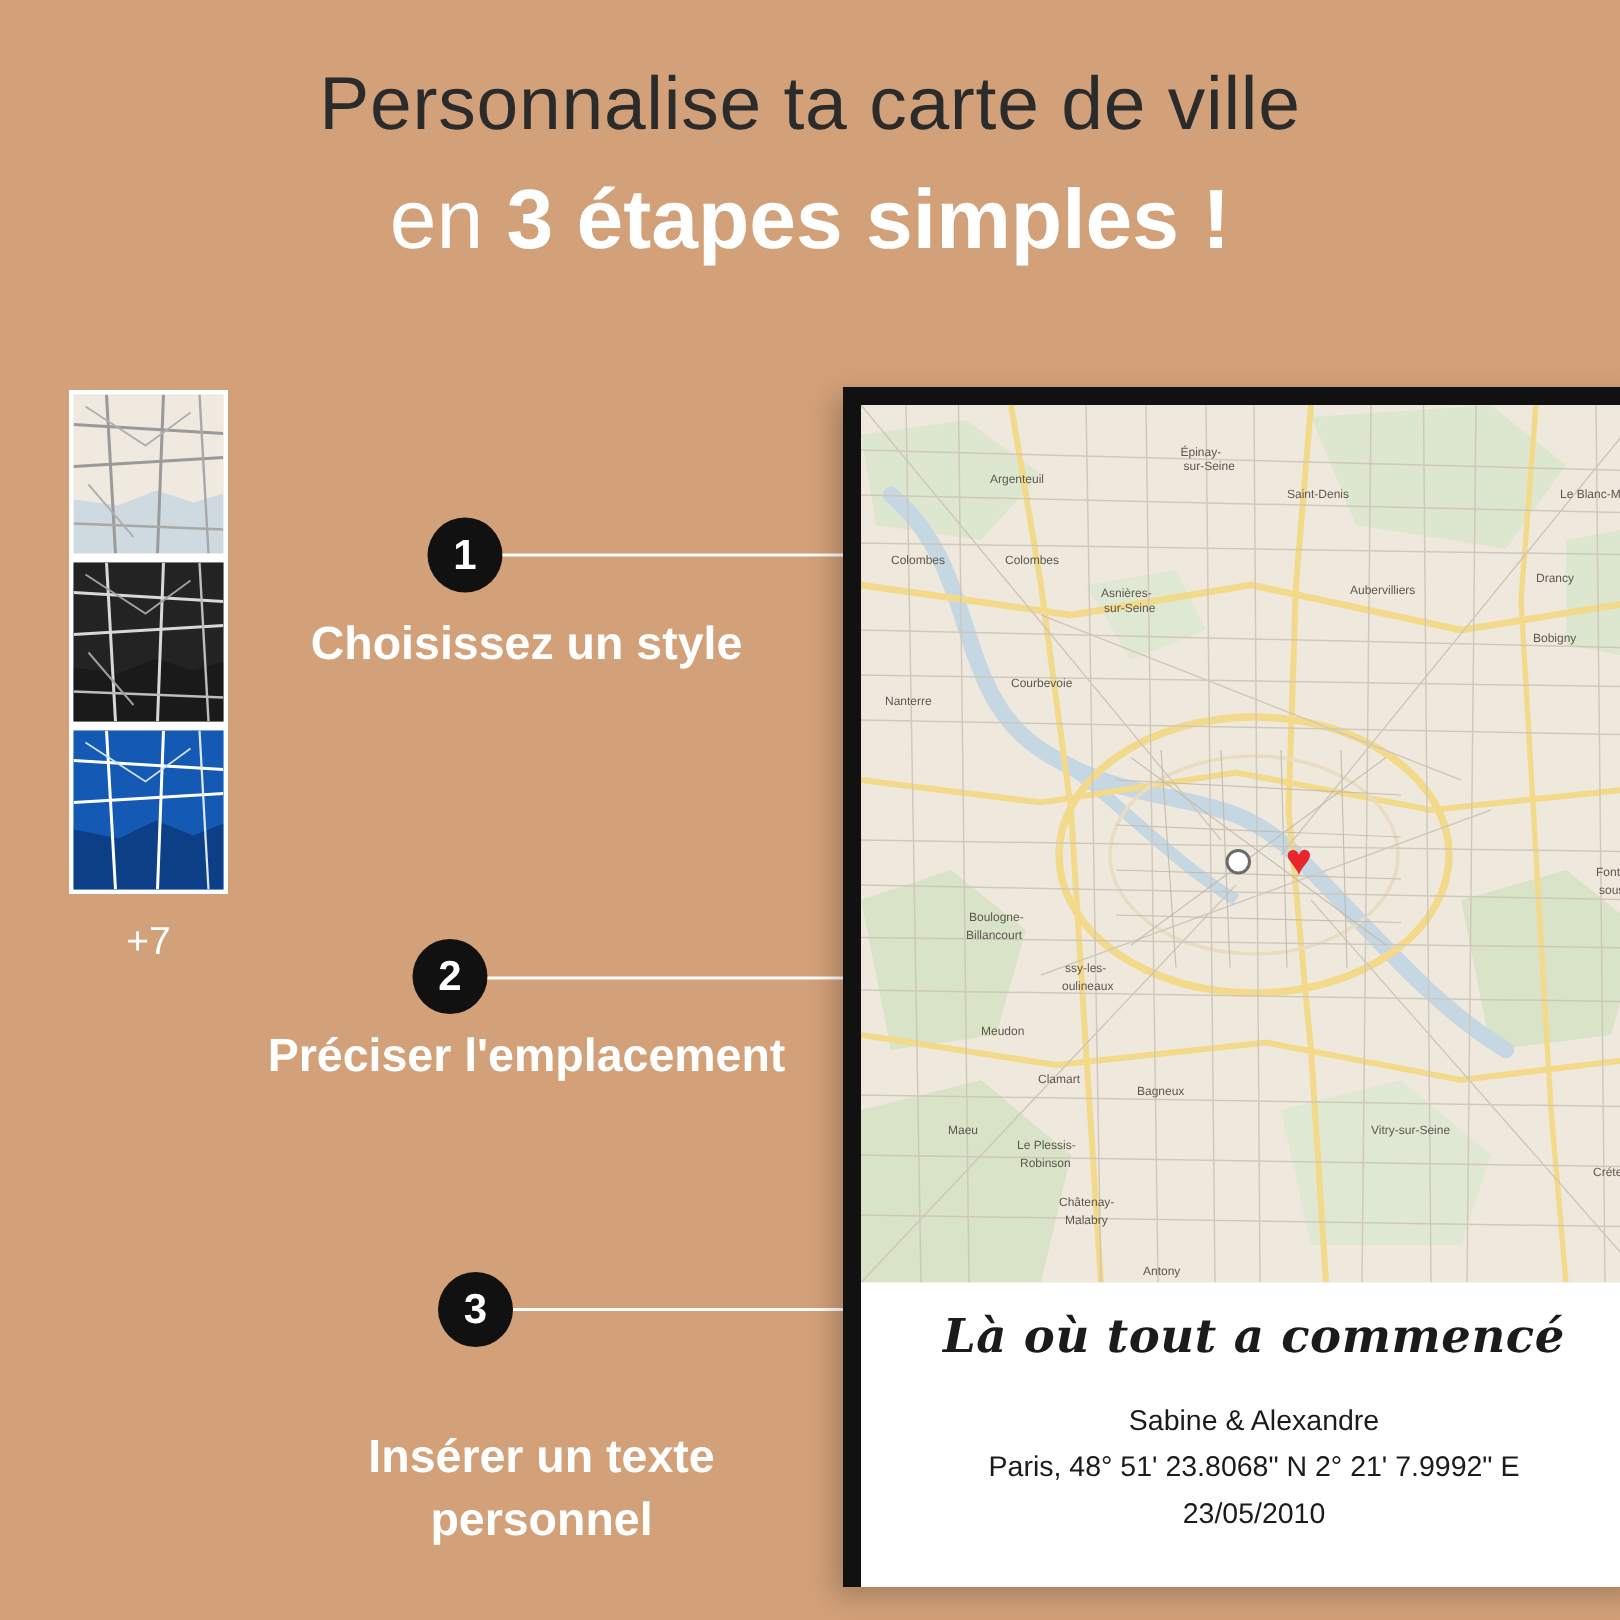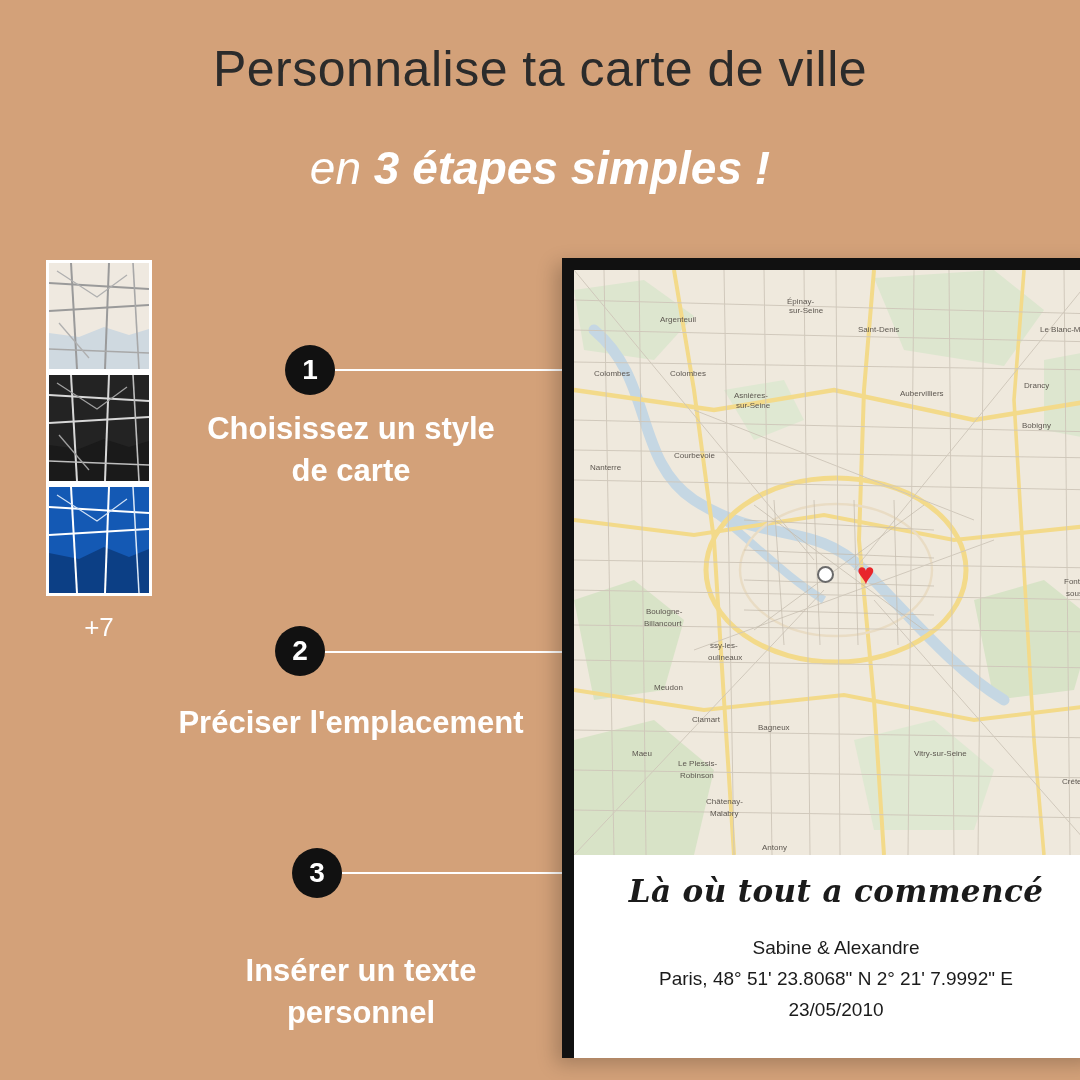--- a/index.html
+++ b/index.html
@@ -24,25 +24,24 @@
     text-align: center;
     color: #2b2b2b;
   }
   .headline .line1 {
     font-size: 50px;
     font-weight: 500;
     letter-spacing: 0.5px;
     line-height: 1.1;
   }
   .headline .line2 {
-    margin-top: 44px;
-    font-size: 46px;
+    margin-top: 16px;
+    font-size: 56px;
     font-weight: 500;
     color: #ffffff;
-    font-style: italic;
   }
   .headline .line2 .bold {
     font-weight: 800;
     color: #ffffff;
   }
   .headline .line2 .pre {
     color: #ffffff;
     font-weight: 500;
   }
 
@@ -100,21 +99,21 @@
   .step-label {
     position: absolute;
     color: #ffffff;
     font-size: 31px;
     font-weight: 600;
     text-align: center;
     line-height: 1.35;
     padding-left: 41px;
   }
   #step1-label { left: 150px; top: 408px; width: 320px; }
-  #step2-label { left: 110px; top: 702px; width: 400px; }
+  #step2-label { left: 110px; top: 683px; width: 400px; }
   #step3-label { left: 150px; top: 950px; width: 340px; }
 
   
   .connector {
     position: absolute;
     height: 2px;
     background: #ffffff;
   }
   #conn1 { left: 335px; top: 369px; width: 310px; }
   #conn2 { left: 325px; top: 651px; width: 375px; }
@@ -288,21 +287,20 @@
   <div class="more-label">+7</div>
 </div>
 
 <div class="step-badge" id="step1-badge">
   <span>1</span>
 </div>
 <div class="connector" id="conn1"></div>
 <div class="endpoint-dot" id="dot1"></div>
 <div class="step-label" id="step1-label">
   <div>Choisissez un style</div>
-  <div>de carte</div>
 </div>
 
 <div class="step-badge" id="step2-badge">
   <span>2</span>
 </div>
 <div class="connector" id="conn2"></div>
 <div class="loc-box"></div>
 <div class="step-label" id="step2-label">
   <div>Préciser l'emplacement</div>
 </div>

